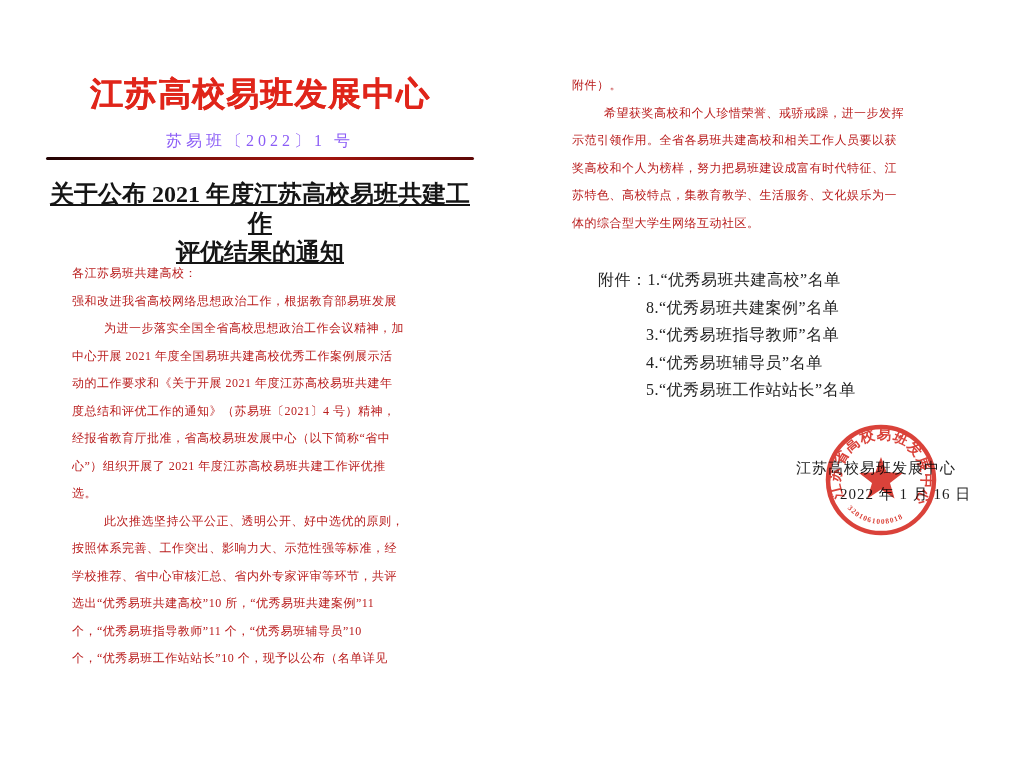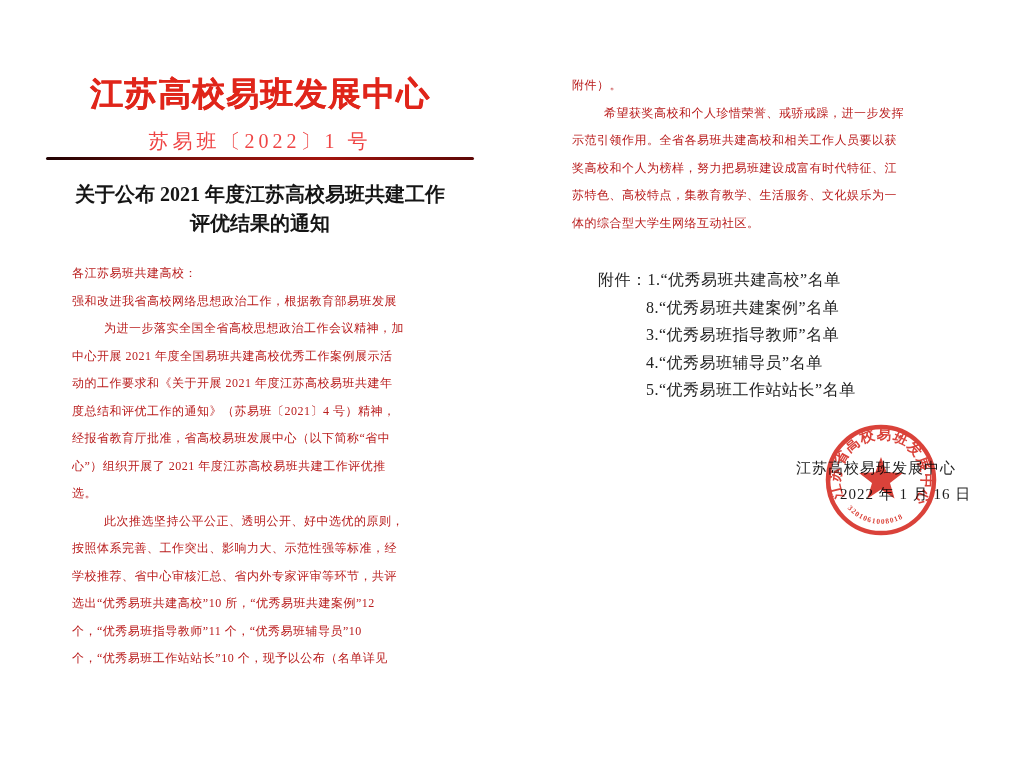--- a/index.html
+++ b/index.html
@@ -21,39 +21,40 @@
     font-weight: 700;
     letter-spacing: 1px;
     color: #e0251a;
     line-height: 44px;
     text-shadow: 0.5px 0 0 #e0251a;
   }
   .doc-number {
     position: absolute;
     left: 45px; top: 129px; width: 430px;
     text-align: center;
-    font-size: 20px;
+    font-size: 16px;
     letter-spacing: 4px;
-    color: #ef4444;
+    color: #8b5cf6;
     line-height: 24px;
   }
   .red-rule {
     position: absolute;
     left: 46px; top: 157px; width: 428px; height: 3px;
     background: linear-gradient(90deg, #200202, #7e100b 35%, #a3140d 65%, #5d0806);
     border-radius: 2px;
   }
   .notice-title {
     position: absolute;
     left: 45px; top: 180px; width: 430px;
     text-align: center;
-    font-size: 20px;
+    font-size: 24px;
     font-weight: 700;
     color: #151515;
     line-height: 29px;
+    text-decoration: underline;
   }
   .body-block {
     position: absolute;
     font-size: 12px;
     color: #b91c1c;
   }
   .body-block .ln {
     height: 27.5px;
     line-height: 27.5px;
     white-space: nowrap;
@@ -125,21 +126,21 @@
     <div class="ln indent">为进一步落实全国全省高校思想政治工作会议精神，加</div>
     <div class="ln">中心开展 2021 年度全国易班共建高校优秀工作案例展示活</div>
     <div class="ln">动的工作要求和《关于开展 2021 年度江苏高校易班共建年</div>
     <div class="ln">度总结和评优工作的通知》（苏易班〔2021〕4 号）精神，</div>
     <div class="ln">经报省教育厅批准，省高校易班发展中心（以下简称“省中</div>
     <div class="ln">心”）组织开展了 2021 年度江苏高校易班共建工作评优推</div>
     <div class="ln">选。</div>
     <div class="ln indent">此次推选坚持公平公正、透明公开、好中选优的原则，</div>
     <div class="ln">按照体系完善、工作突出、影响力大、示范性强等标准，经</div>
     <div class="ln">学校推荐、省中心审核汇总、省内外专家评审等环节，共评</div>
-    <div class="ln">选出“优秀易班共建高校”10 所，“优秀易班共建案例”12</div>
+    <div class="ln">选出“优秀易班共建高校”10 所，“优秀易班共建案例”11</div>
     <div class="ln">个，“优秀易班指导教师”11 个，“优秀易班辅导员”10</div>
     <div class="ln">个，“优秀易班工作站站长”10 个，现予以公布（名单详见</div>
   </div>
 
   <div id="right-body" class="body-block">
     <div class="ln">附件）。</div>
     <div class="ln indent">希望获奖高校和个人珍惜荣誉、戒骄戒躁，进一步发挥</div>
     <div class="ln">示范引领作用。全省各易班共建高校和相关工作人员要以获</div>
     <div class="ln">奖高校和个人为榜样，努力把易班建设成富有时代特征、江</div>
     <div class="ln">苏特色、高校特点，集教育教学、生活服务、文化娱乐为一</div>

